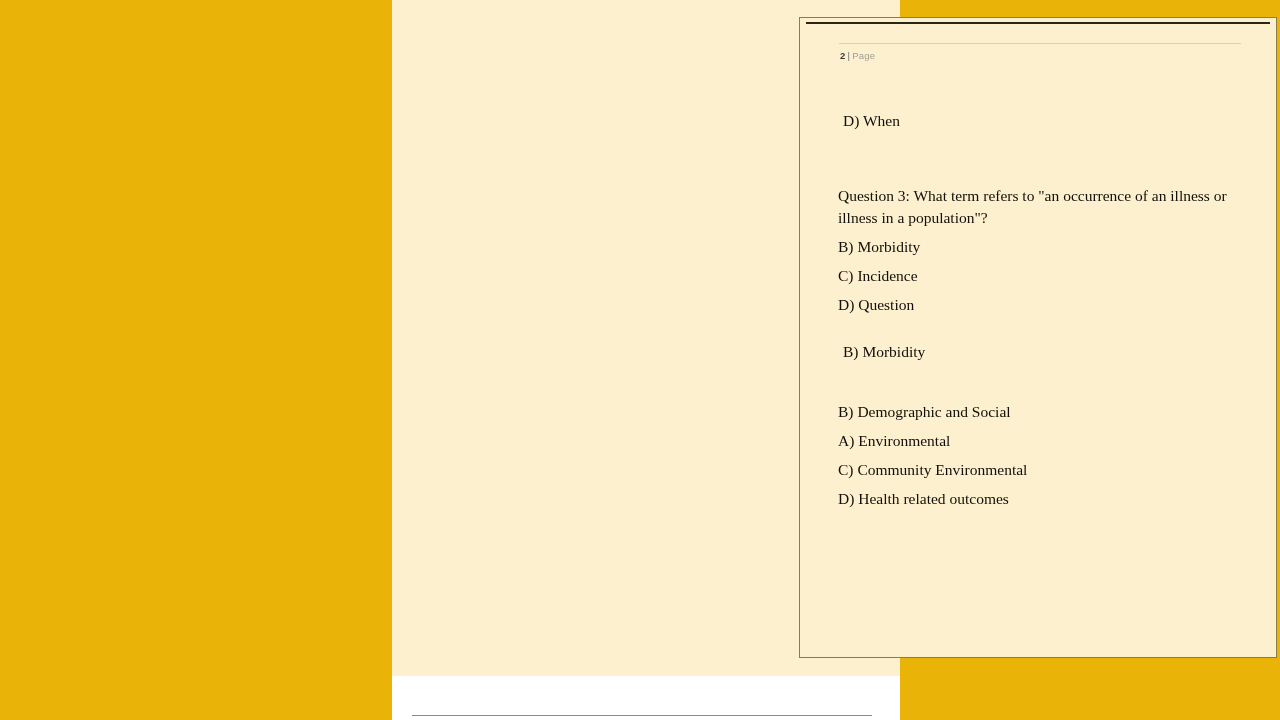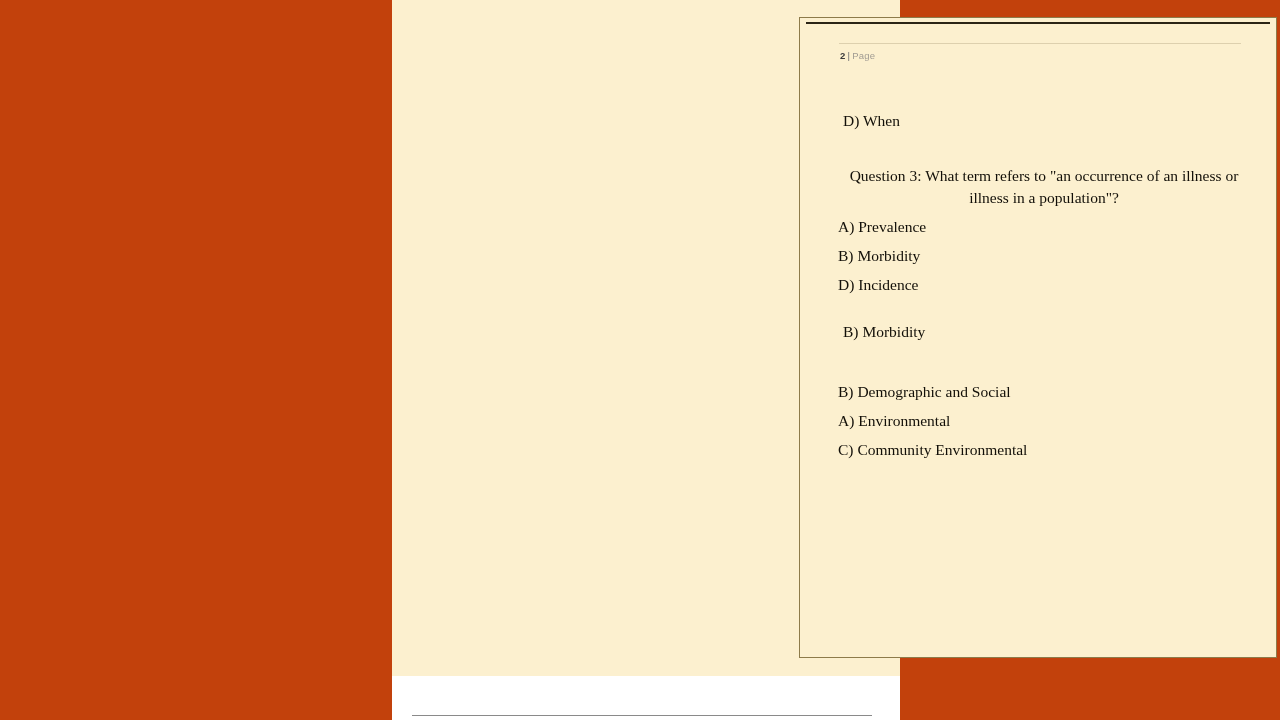--- a/index.html
+++ b/index.html
@@ -12,21 +12,21 @@
   }
   body {
     font-family: "Liberation Serif", "DejaVu Serif", serif;
   }
 
   
   #viewport {
     position: relative;
     width: 1280px;
     height: 720px;
-    background: #c2410c;
+    background: #eab308;
   }
 
   
   #doc-column {
     position: absolute;
     left: 392px;
     top: 0;
     width: 508px;
     height: 676px;
     background: #fcf0cf;
@@ -110,25 +110,24 @@
     width: 412px;
     color: #120f08;
     font-size: 15.5px;
     line-height: 22.6px;
   }
 
   .answer-key {
     padding-left: 5px;
     margin: 0 0 34px 0;
   }
-  .answer-key.first { margin-bottom: 32px; }
+  .answer-key.first { margin-bottom: 52px; }
 
   .question {
     margin: 0 0 2px 0;
-    text-align: center;
   }
 
   .options {
     list-style: none;
     margin: 0 0 0 0;
     padding: 0;
   }
   .options li {
     margin: 0;
     padding: 0;
@@ -153,34 +152,35 @@
         <span class="pg-num">2</span><span class="pg-sep">|</span><span class="pg-word">Page</span>
       </div>
 
       <div id="content">
 
         <p class="answer-key first">D) When</p>
 
         <p class="question">Question 3: What term refers to "an occurrence of an illness or illness in a population"?</p>
 
         <ul class="options">
-          <li>A) Prevalence</li>
           <li>B) Morbidity</li>
-          <li>D) Incidence</li>
+          <li>C) Incidence</li>
+          <li>D) Question</li>
         </ul>
 
         <div class="spacer-after-q3-options"></div>
 
         <p class="answer-key">B) Morbidity</p>
 
 
         <ul class="options">
           <li>B) Demographic and Social</li>
           <li>A) Environmental</li>
           <li>C) Community Environmental</li>
+          <li>D) Health related outcomes</li>
         </ul>
 
       </div>
     </div>
   </div>
 
   <div id="scroll-below"></div>
   <div id="next-page-rule"></div>
 
 </div>

